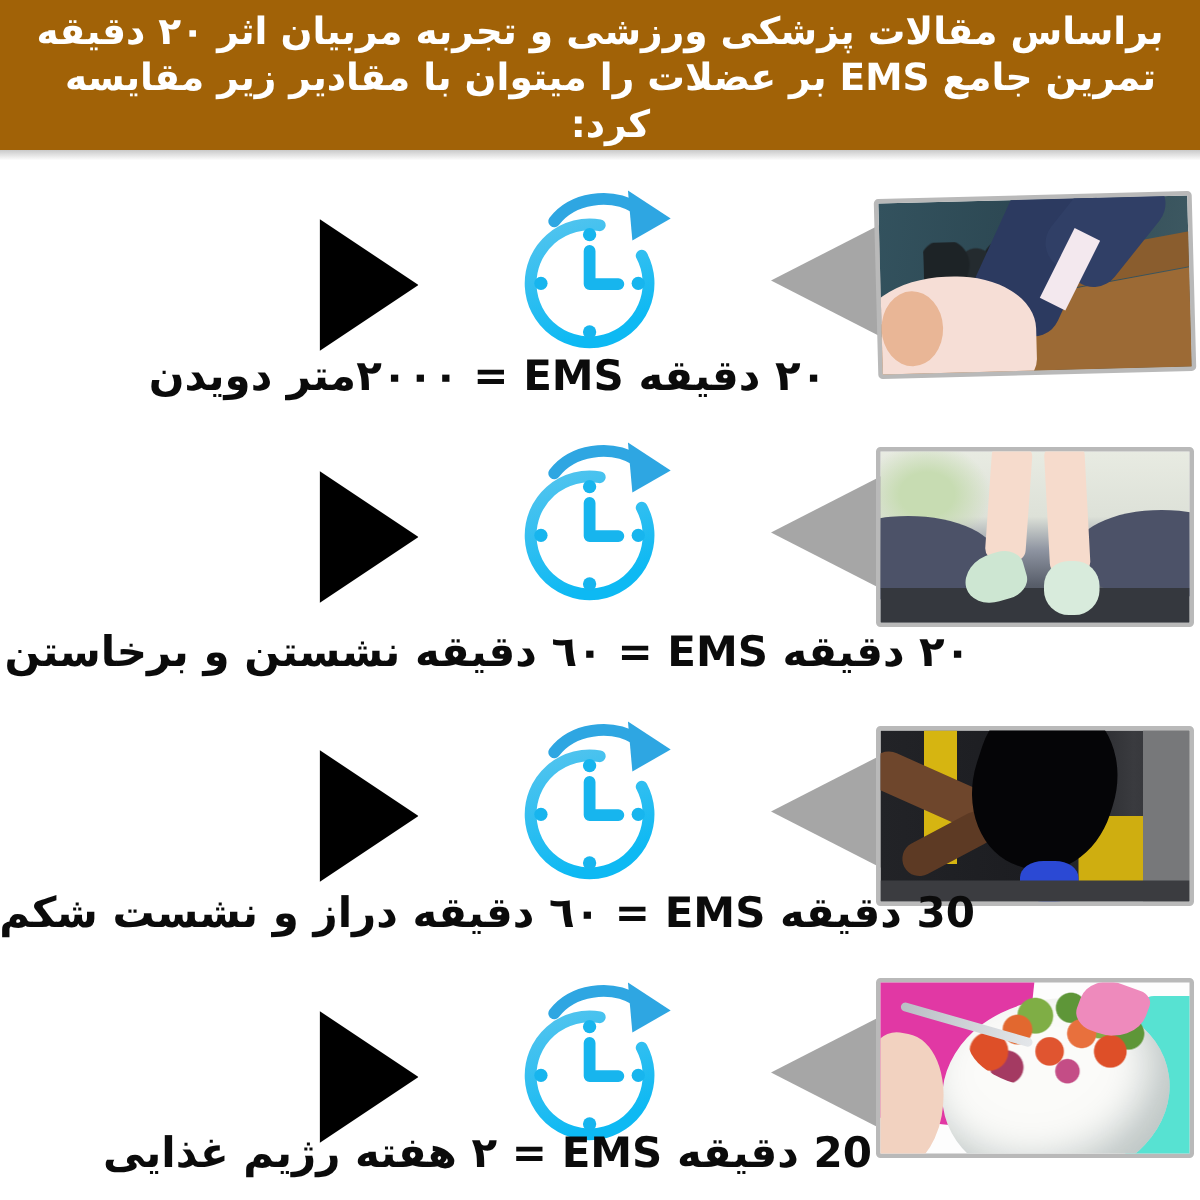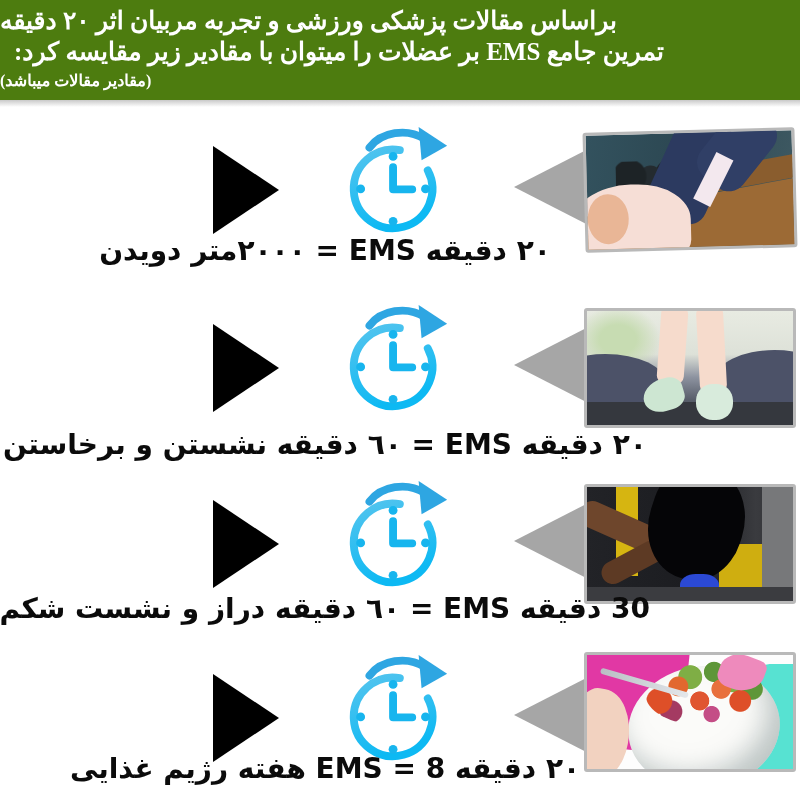--- a/index.html
+++ b/index.html
@@ -1,29 +1,29 @@
 <!DOCTYPE html>
 <html lang="fa"><head>
 <meta charset="utf-8">
 <style>
   html,body{margin:0;padding:0;background:#ffffff;}
   .canvas{position:relative;width:800px;height:800px;background:#ffffff;overflow:hidden;
           font-family:"DejaVu Sans",sans-serif;}
   
-  .hdr{position:absolute;left:0;top:0;width:800px;height:100px;background:#4d7c0f;
-       color:#ffffff;direction:rtl;text-align:left;font-family:Liberation Serif, serif;}
+  .hdr{position:absolute;left:0;top:0;width:800px;height:100px;background:#a16207;
+       color:#ffffff;direction:rtl;text-align:center;}
   .hdr .l1{font-size:25px;font-weight:bold;line-height:31px;padding-top:5px;}
   .hdr .l2{font-size:25px;font-weight:bold;line-height:31px;margin-left:14px;}
   .hdr .l3{font-size:16px;font-weight:bold;line-height:22px;padding-top:3px;}
   .hdr-edge{position:absolute;left:0;top:100px;width:800px;height:7px;
             background:linear-gradient(#c9c9c9,#ffffff);}
   
   .row{position:absolute;left:0;width:656px;}
   #row1{top:112px;height:170px;}
-  #row2{top:290px;height:176px;}
+  #row2{top:280px;height:176px;}
   #row3{top:466px;height:172px;}
   #row4{top:640px;height:158px;}
   .tri-black{position:absolute;left:213px;top:34px;width:66px;height:88px;background:#000;
              clip-path:polygon(0 0,100% 50%,0 100%);}
   .tri-gray{position:absolute;left:514px;top:32px;width:84px;height:86px;background:#a6a6a6;
             clip-path:polygon(100% 0,100% 100%,0 50%);}
   .clock{position:absolute;left:336px;top:12px;width:122px;height:116px;}
   .ring{fill:none;stroke:url(#cg);stroke-width:8;stroke-linecap:round;}
   .tail{fill:none;stroke:#2ea6e2;stroke-width:8;stroke-linecap:round;}
   .head{fill:#2ea6e2;}
@@ -208,16 +208,16 @@
     <div class="tri-gray"></div>
     <div class="photo p4">
       <div class="ly mag"></div>
       <div class="ly teal"></div>
       <div class="ly bowl"></div>
       <div class="ly salad"></div>
       <div class="ly leaf"></div>
       <div class="ly hand"></div>
       <div class="ly fork"></div>
     </div>
-    <div class="caption">٢٠ دقیقه EMS = 8 هفته رژیم غذایی</div>
+    <div class="caption">20 دقیقه EMS = ٢ هفته رژیم غذایی</div>
   </section>
 
 </div>
 
 </body></html>

